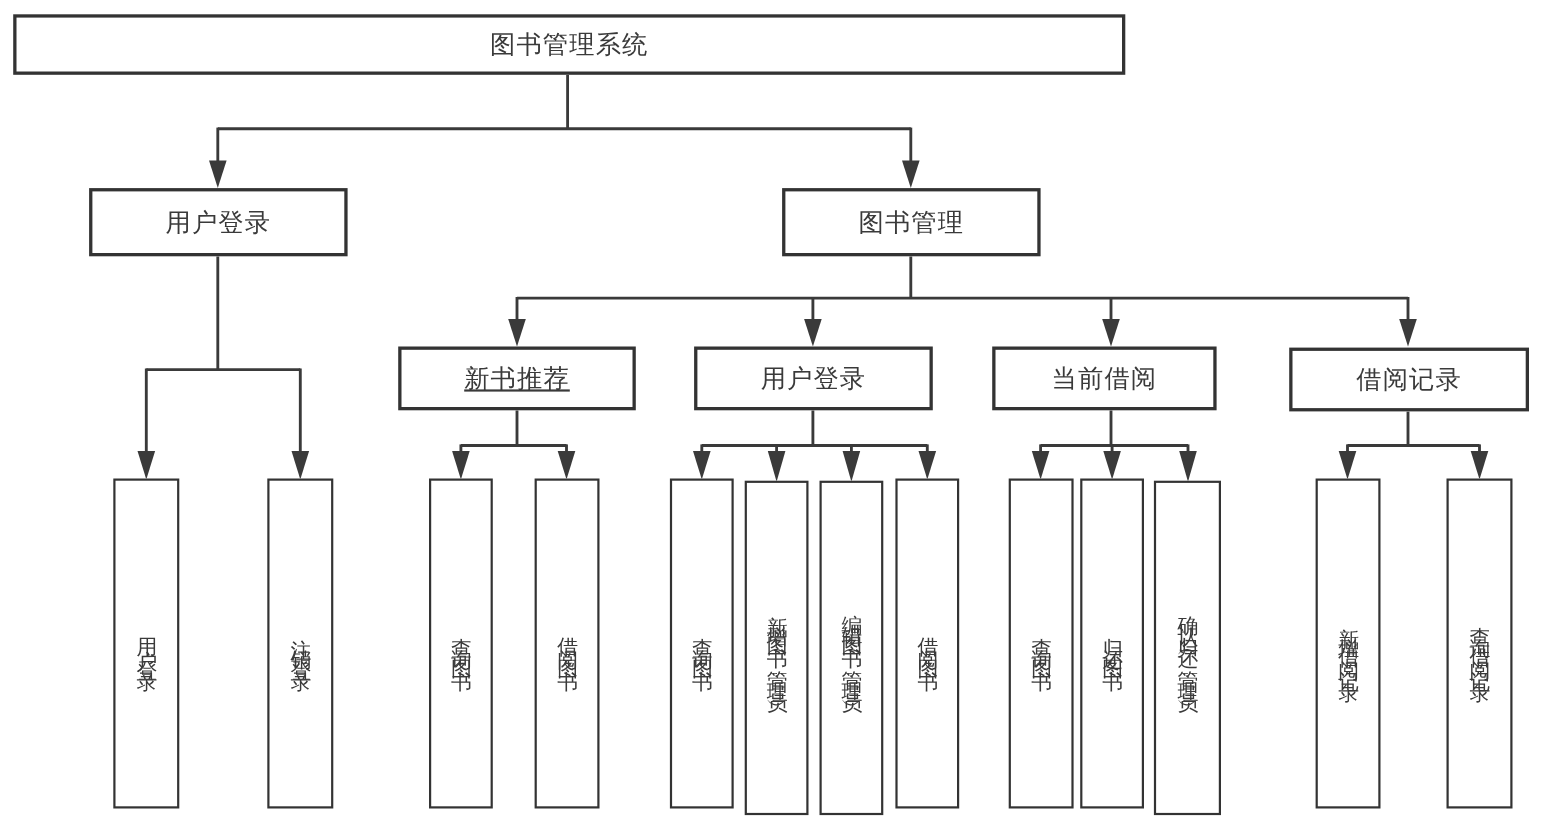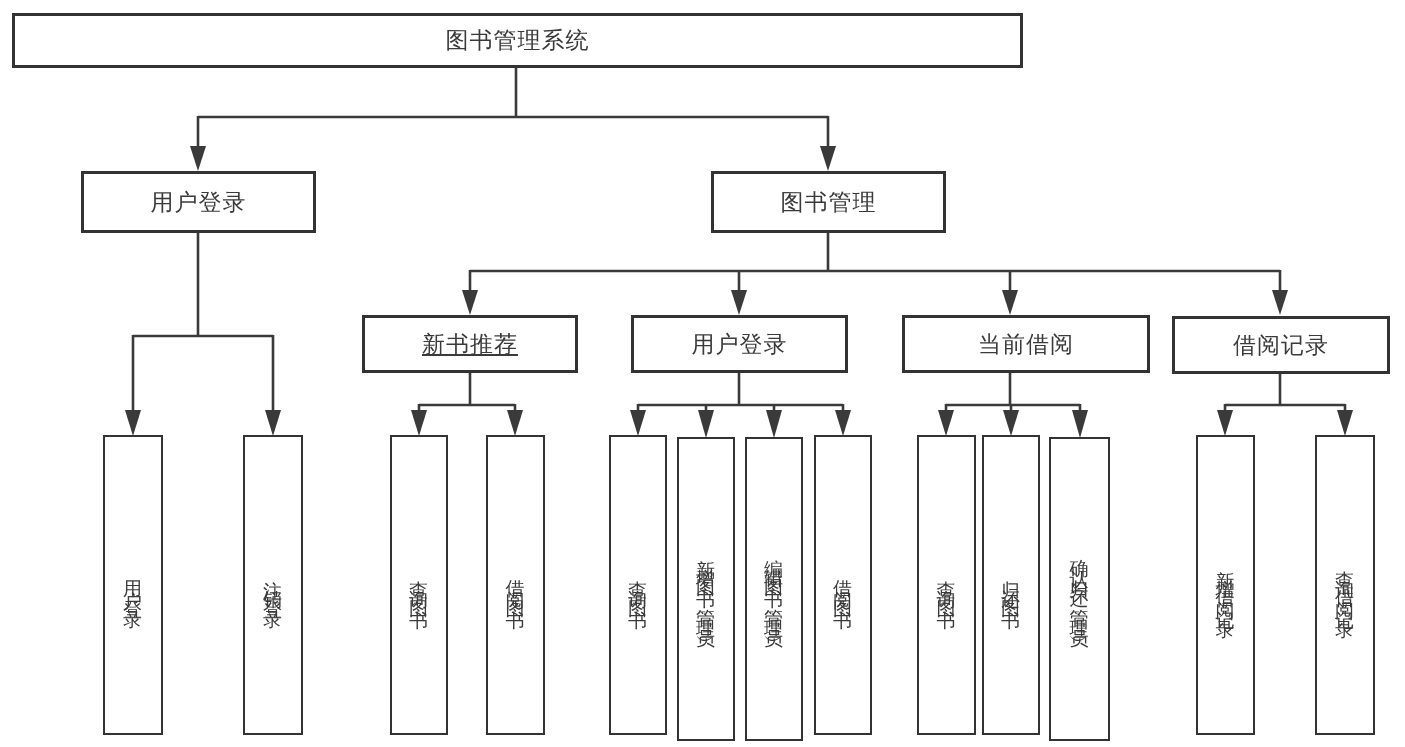--- a/index.html
+++ b/index.html
@@ -159,21 +159,21 @@
   <div class="box" style="left:711px; top:171px; width:235px; height:62px;font-family:Liberation Mono, monospace;">
     <span class="ht">图书管理</span>
   </div>
 
   <div class="box" style="left:362px; top:315px; width:216px; height:58px;text-decoration:underline;">
     <span class="ht">新书推荐</span>
   </div>
   <div class="box" style="left:631px; top:315px; width:217px; height:58px;">
     <span class="ht">用户登录</span>
   </div>
-  <div class="box" style="left:902px; top:315px; width:248px; height:58px;">
+  <div class="box" style="left:902px; top:315px; width:204px; height:58px;">
     <span class="ht">当前借阅</span>
   </div>
   <div class="box" style="left:1172px; top:316px; width:218px; height:58px;">
     <span class="ht">借阅记录</span>
   </div>
 
   <div class="box leaf" style="left:103px; top:435px; width:60px; height:300px;">
     <span class="vt">用户登录</span>
   </div>
   <div class="box leaf" style="left:243px; top:435px; width:60px; height:300px;">

